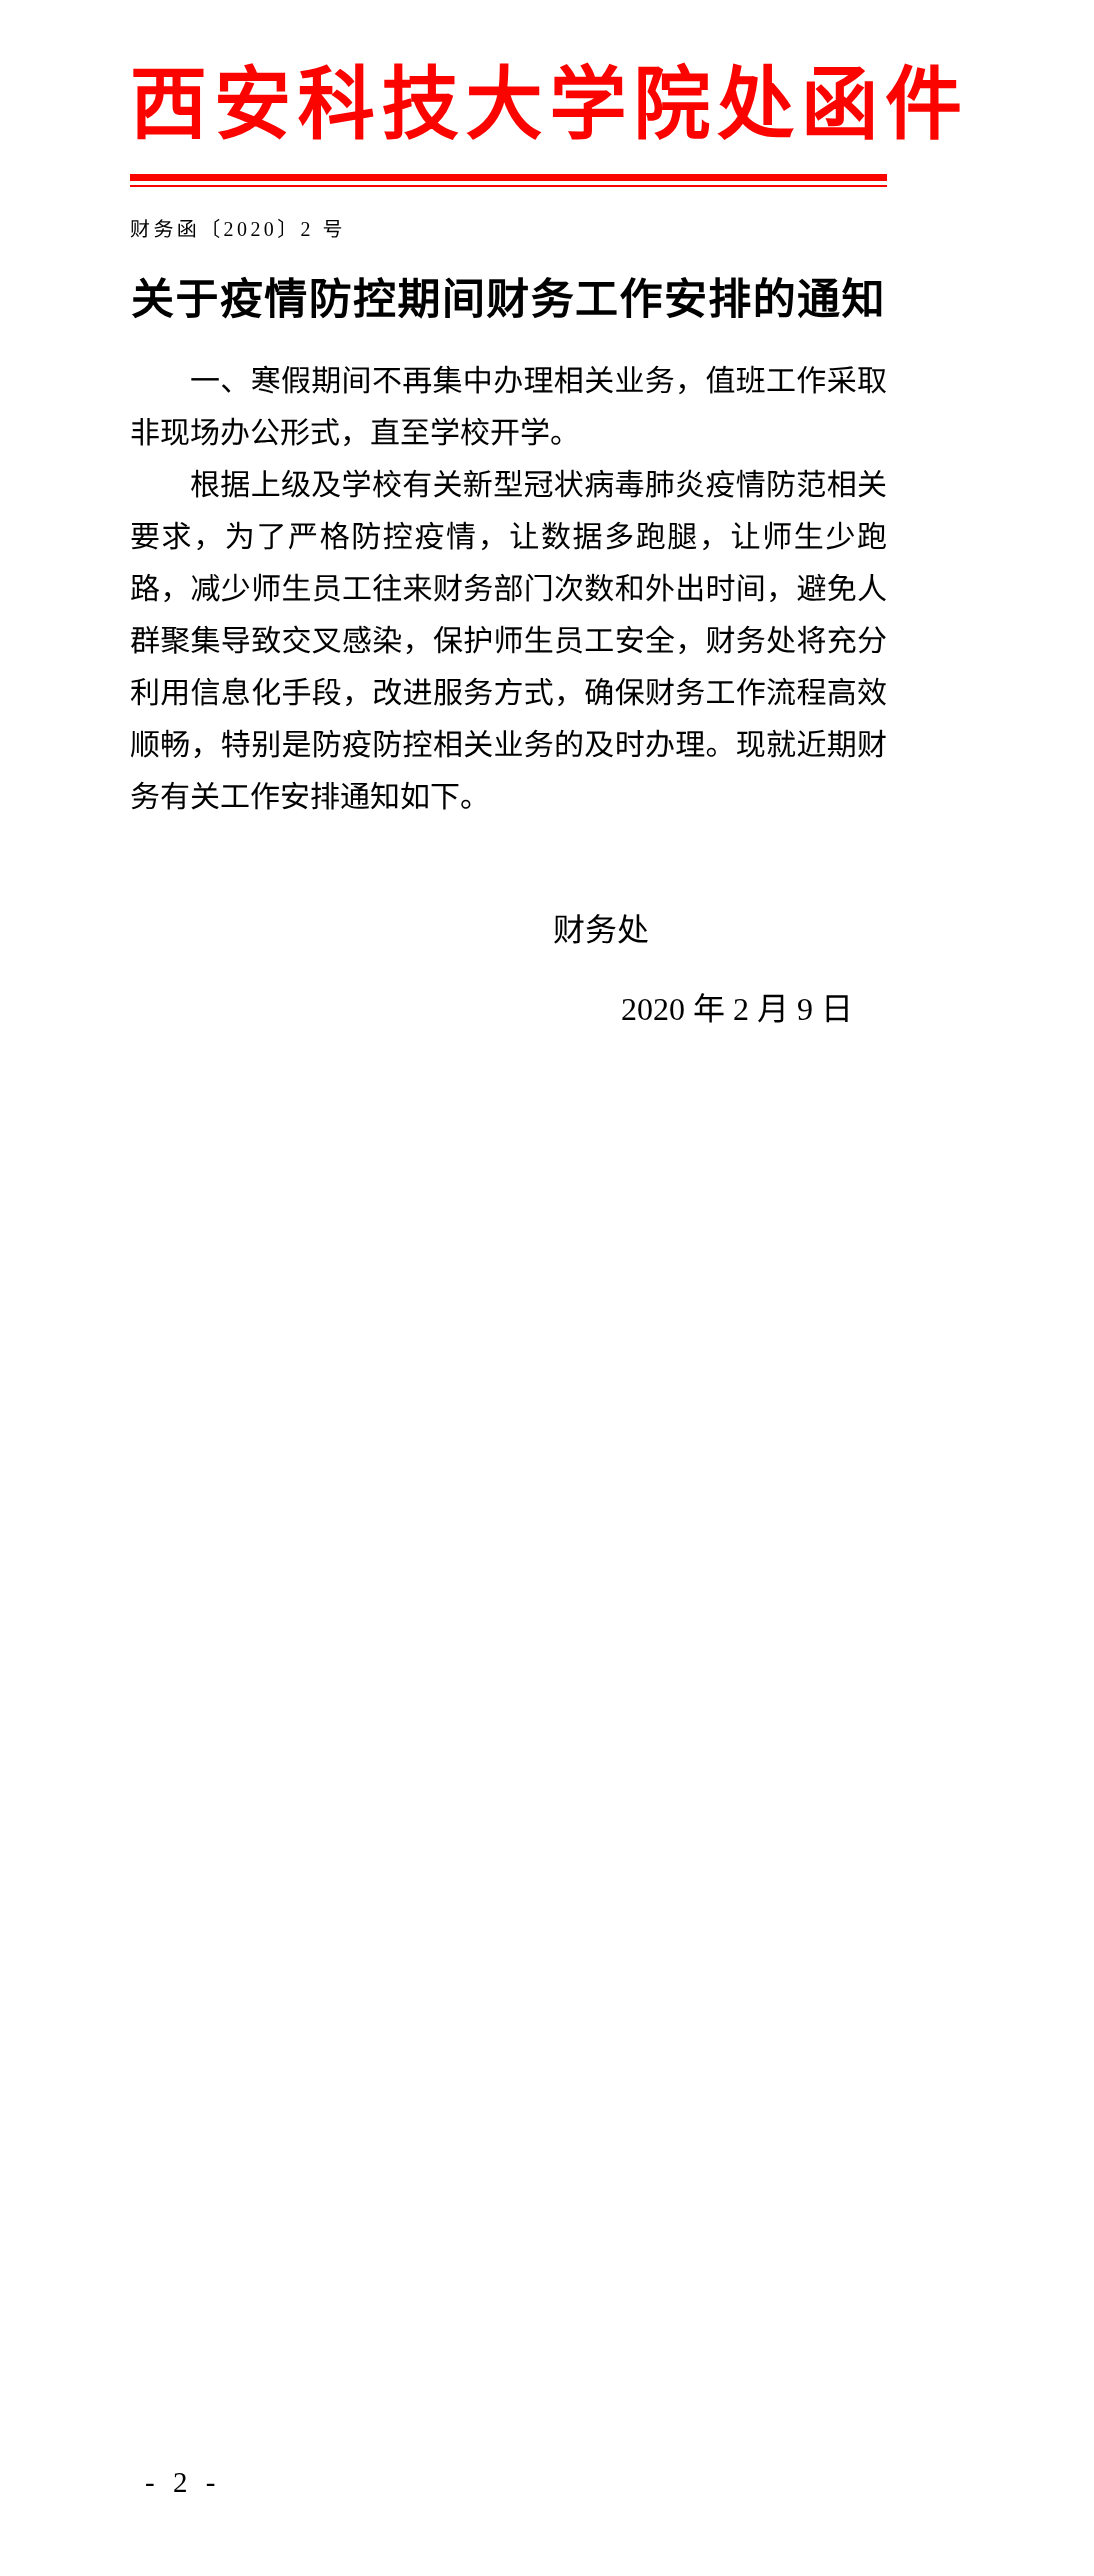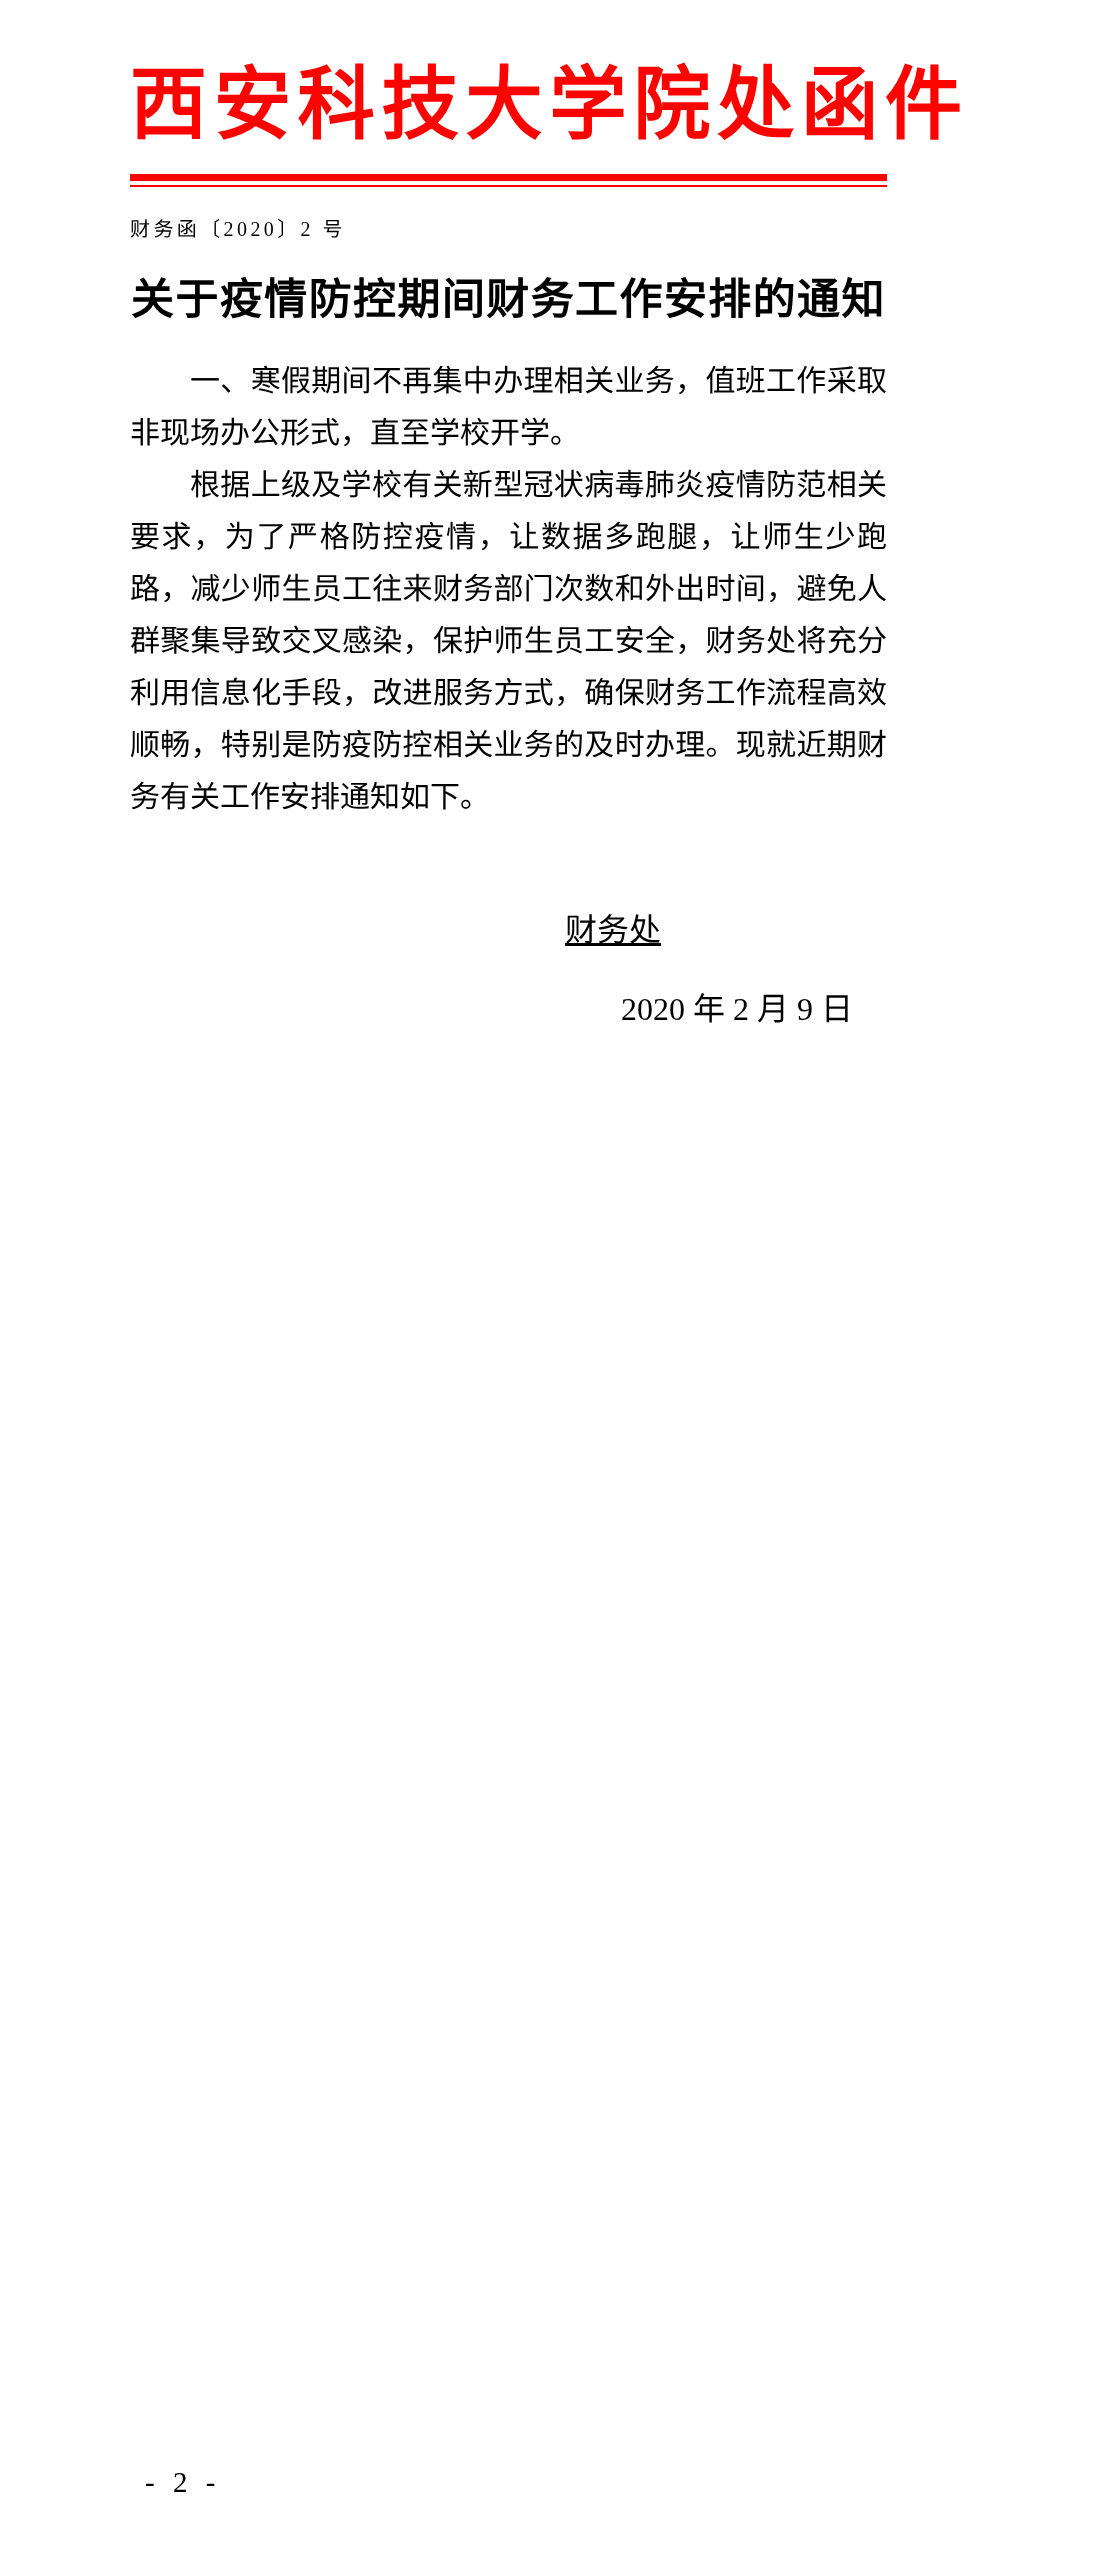--- a/index.html
+++ b/index.html
@@ -80,22 +80,21 @@
   }
   
   .signature-block {
     margin-top: 81px;
     font-size: 32px;
     line-height: 52px;
   }
   .sig-name {
     text-align: right;
     padding-right: 222px;
-    margin: 4px;
-    text-decoration: underline;
+    margin: 16px;
   }
   .sig-date {
     text-align: right;
     padding-right: 34px;
     margin: 27px 0 0 0;
   }
   
   .page-number {
     position: absolute;
     left: 145px;

